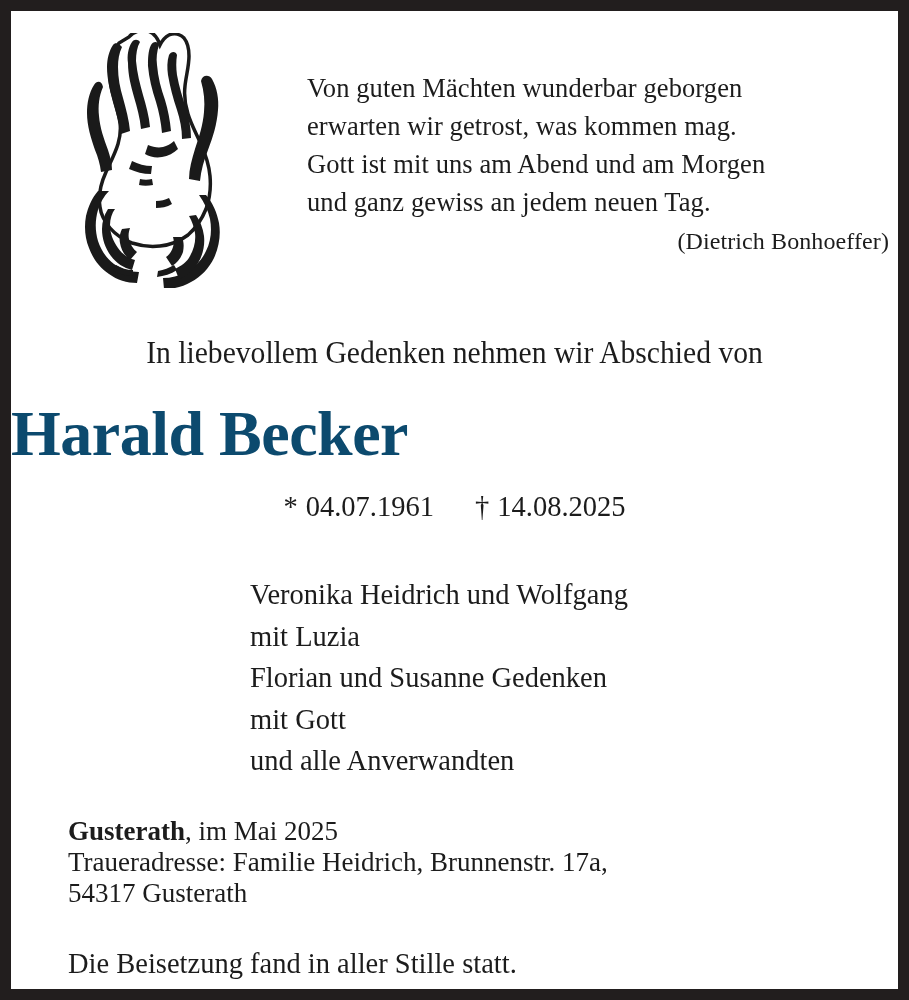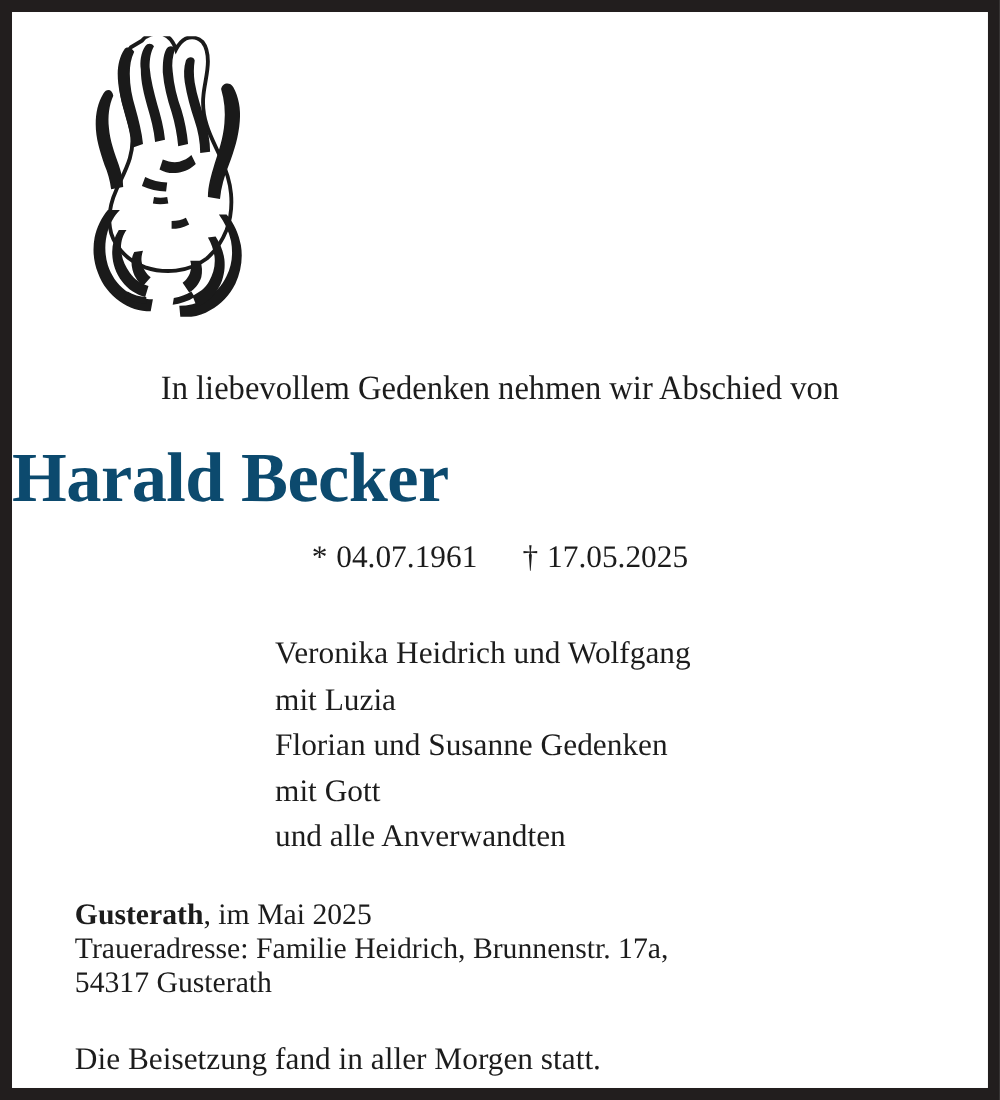--- a/index.html
+++ b/index.html
@@ -170,44 +170,51 @@
           <path d="M126 204c2 5 2 10 1 15-2 6-6 11-11 14l-6-9c3-2 6-6 7-10 1-3 1-7 0-10z"></path>
 
           <path d="M84 146c4 1 8 1 12 0l1 6c-5 1-10 1-14 0z"></path>
           <path d="M100 168c5 0 9-1 13-3l3 6c-5 3-11 4-16 4z"></path>
           <path d="M60 232c5 3 11 5 17 5l0 6c-7 0-14-2-20-5z"></path>
           <path d="M102 238c6-1 11-3 16-6l3 5c-6 4-13 6-20 7z"></path>
         </g>
       </svg>
     </div>
 
+    <div class="poem">
+      <div class="line">Von guten Mächten wunderbar geborgen</div>
+      <div class="line">erwarten wir getrost, was kommen mag.</div>
+      <div class="line">Gott ist mit uns am Abend und am Morgen</div>
+      <div class="line">und ganz gewiss an jedem neuen Tag.</div>
+      <div class="attrib">(Dietrich Bonhoeffer)</div>
+    </div>
 
     <div class="intro">In liebevollem Gedenken nehmen wir Abschied von</div>
 
     <div class="name">Harald Becker</div>
 
     <div class="dates">
       <span class="birth">
         <span class="sym">*</span><span>04.07.1961</span>
       </span>
       <span class="death">
-        <span class="sym">†</span><span>17.05.2025</span>
+        <span class="sym">†</span><span>14.08.2025</span>
       </span>
     </div>
 
     <div class="family">
       <div class="line">Veronika Heidrich und Wolfgang</div>
       <div class="line">mit Luzia</div>
       <div class="line">Florian und Susanne Gedenken</div>
       <div class="line">mit Gott</div>
       <div class="line">und alle Anverwandten</div>
     </div>
 
     <div class="address">
       <div class="place-line"><span class="place">Gusterath</span><span>, im Mai 2025</span></div>
       <div class="addr-line">Traueradresse: Familie Heidrich, Brunnenstr. 17a,</div>
       <div class="addr-line">54317 Gusterath</div>
     </div>
 
-    <div class="closing">Die Beisetzung fand in aller Morgen statt.</div>
+    <div class="closing">Die Beisetzung fand in aller Stille statt.</div>
 
   </div>
 </div>
 
 </body></html>

